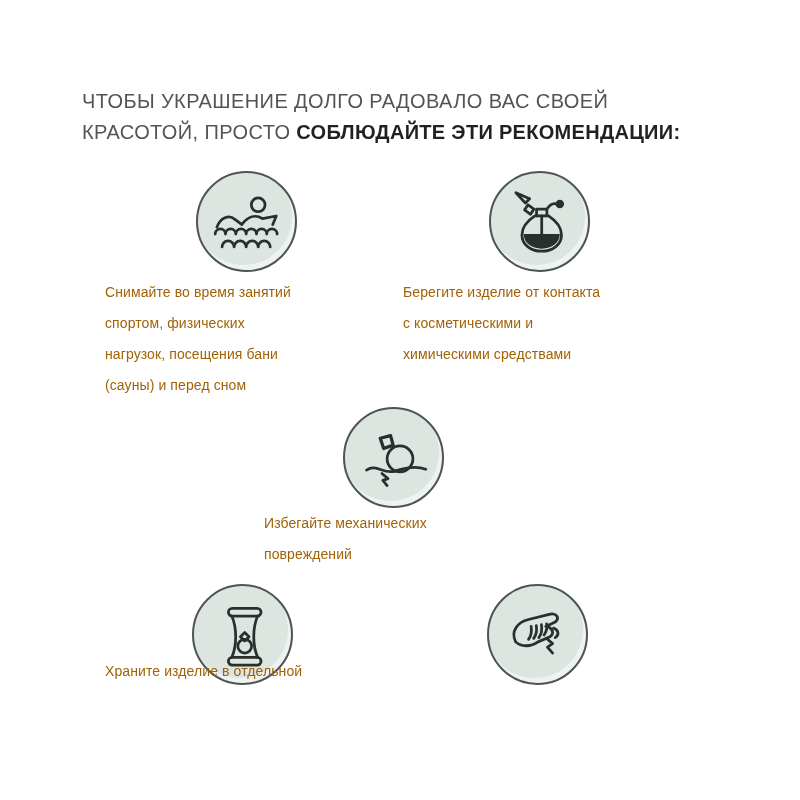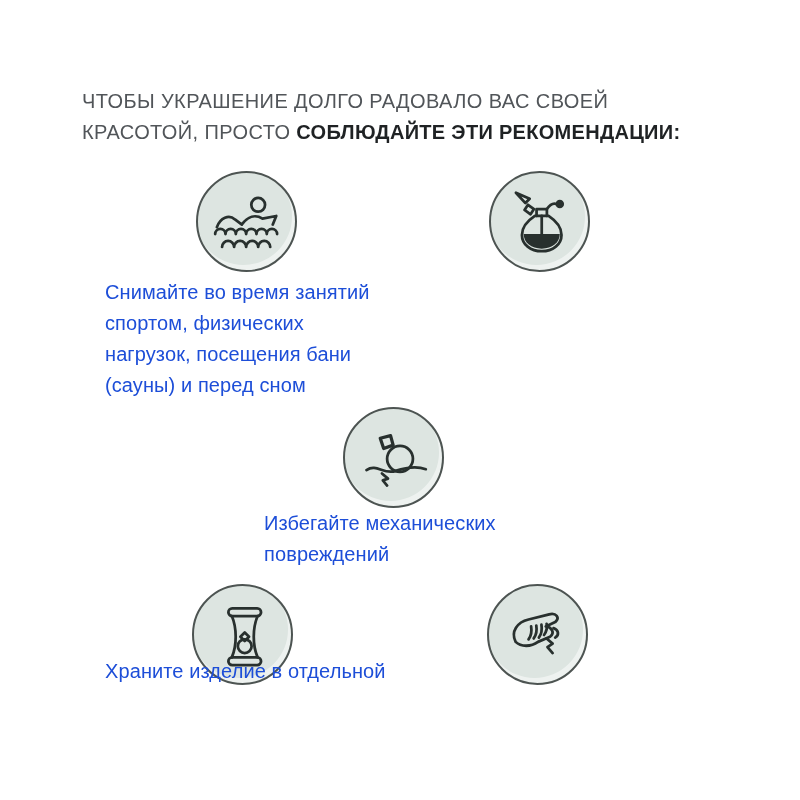--- a/index.html
+++ b/index.html
@@ -28,21 +28,21 @@
   .ic .thick{stroke-width:3.8;}
 
   .c1{left:196px;top:171px;}
   .c2{left:489px;top:171px;}
   .c3{left:343px;top:407px;}
   .c4{left:192px;top:584px;}
   .c5{left:487px;top:584px;}
 
   
   .caption{
-    position:absolute;font-size:20px;line-height:31px;color:#1d4ed8;
+    position:absolute;font-size:14px;line-height:31px;color:#a16207;
     white-space:pre-line;letter-spacing:.1px;
   }
   .t1{left:105px;top:277px;width:280px;}
   .t2{left:403px;top:277px;width:300px;}
   .t3{left:264px;top:508px;width:260px;}
   .t4{left:105px;top:656px;width:300px;}
   .t5{left:432px;top:688px;width:290px;}
 </style>
 </head>
 <body>
@@ -72,20 +72,23 @@
       <path d="M44 43 C35 49 29 57 29 65 C29 76 39 84 52 84 C65 84 75 76 75 65 C75 57 69 49 60 43 Z"></path>
       <path class="fill" d="M31 64 C31 74 40 81 52 81 C64 81 73 74 73 64 Z"></path>
       <path d="M52 43 L52 64"></path>
       <path d="M46 43 L46 35 L58 35 L58 43"></path>
       <path d="M36 30 L43 35 L39 41 L32 36 Z"></path>
       <path d="M33 28 L22 16 L38 23 Z"></path>
       <path d="M58 35 C62 29 66 28 69 29"></path>
       <circle class="fill" cx="73" cy="29" r="5"></circle>
     </svg>
   </div>
+  <div class="caption t2">Берегите изделие от контакта
+с косметическими и
+химическими средствами</div>
 
   <div class="circle c3">
     <svg viewBox="0 0 100 100" class="ic">
       <circle cx="57" cy="51" r="15"></circle>
       <path class="thick" d="M34 27 L46 24 L49 35 L38 39 Z"></path>
       <path d="M18 64 C30 56 38 70 52 65 C64 61 76 59 87 63"></path>
       <path d="M36 68 L43 74 L37 76 L42 82"></path>
     </svg>
   </div>
   <div class="caption t3">Избегайте механических

